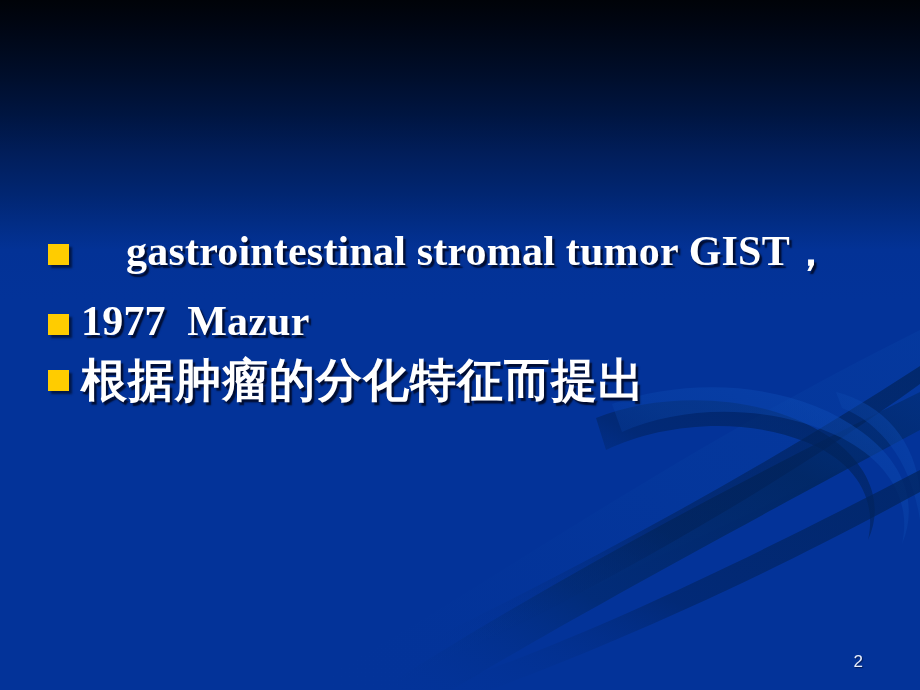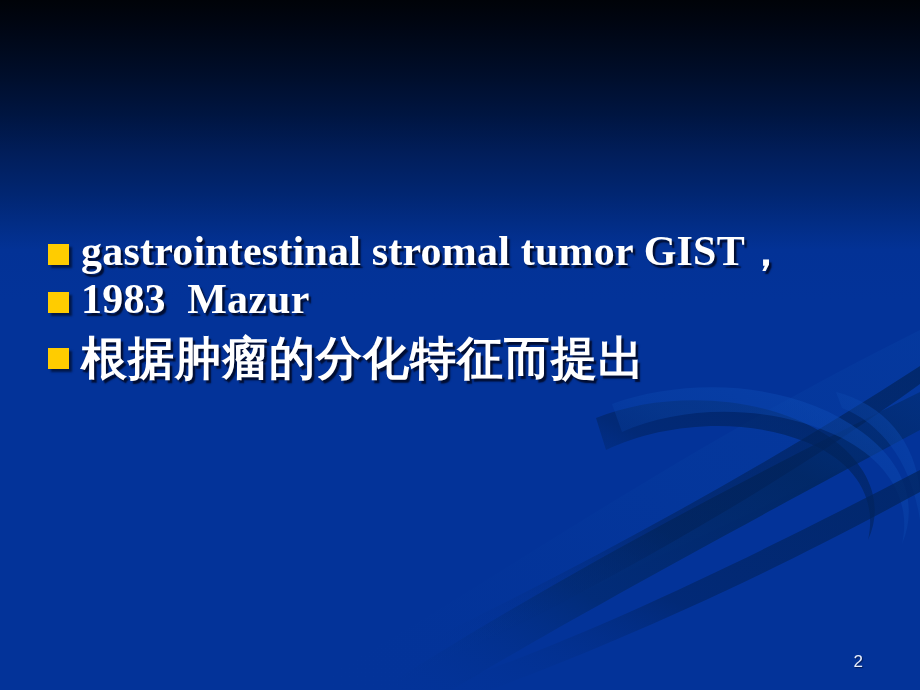--- a/index.html
+++ b/index.html
@@ -74,21 +74,21 @@
     white-space: pre-wrap;
   }
 
   .bullet-text.cjk {
     font-size: 46px;
     font-weight: bold;
     font-family: "DejaVu Sans", "Liberation Sans", sans-serif;
     letter-spacing: 1px;
   }
 
-  .line-gap-1 { margin-bottom: 0; }
+  .line-gap-1 { margin-bottom: 22px; gap: 45px; }
   .line-gap-2 { margin-bottom: 8px; }
 
   #page-number {
     position: absolute;
     right: 57px;
     bottom: 20px;
     color: #e8eefc;
     font-family: "Liberation Sans", "DejaVu Sans", sans-serif;
     font-size: 17px;
     line-height: 1;
@@ -162,21 +162,21 @@
 
   <div id="body-text">
 
     <div class="bullet-line line-gap-1">
       <span class="bullet-marker"></span>
       <span class="bullet-text">gastrointestinal stromal tumor GIST，</span>
     </div>
 
     <div class="bullet-line line-gap-2">
       <span class="bullet-marker"></span>
-      <span class="bullet-text">1983  Mazur</span>
+      <span class="bullet-text">1977  Mazur</span>
     </div>
 
     <div class="bullet-line">
       <span class="bullet-marker"></span>
       <span class="bullet-text cjk">根据肿瘤的分化特征而提出</span>
     </div>
 
   </div>
 
   <div id="page-number">2</div>

